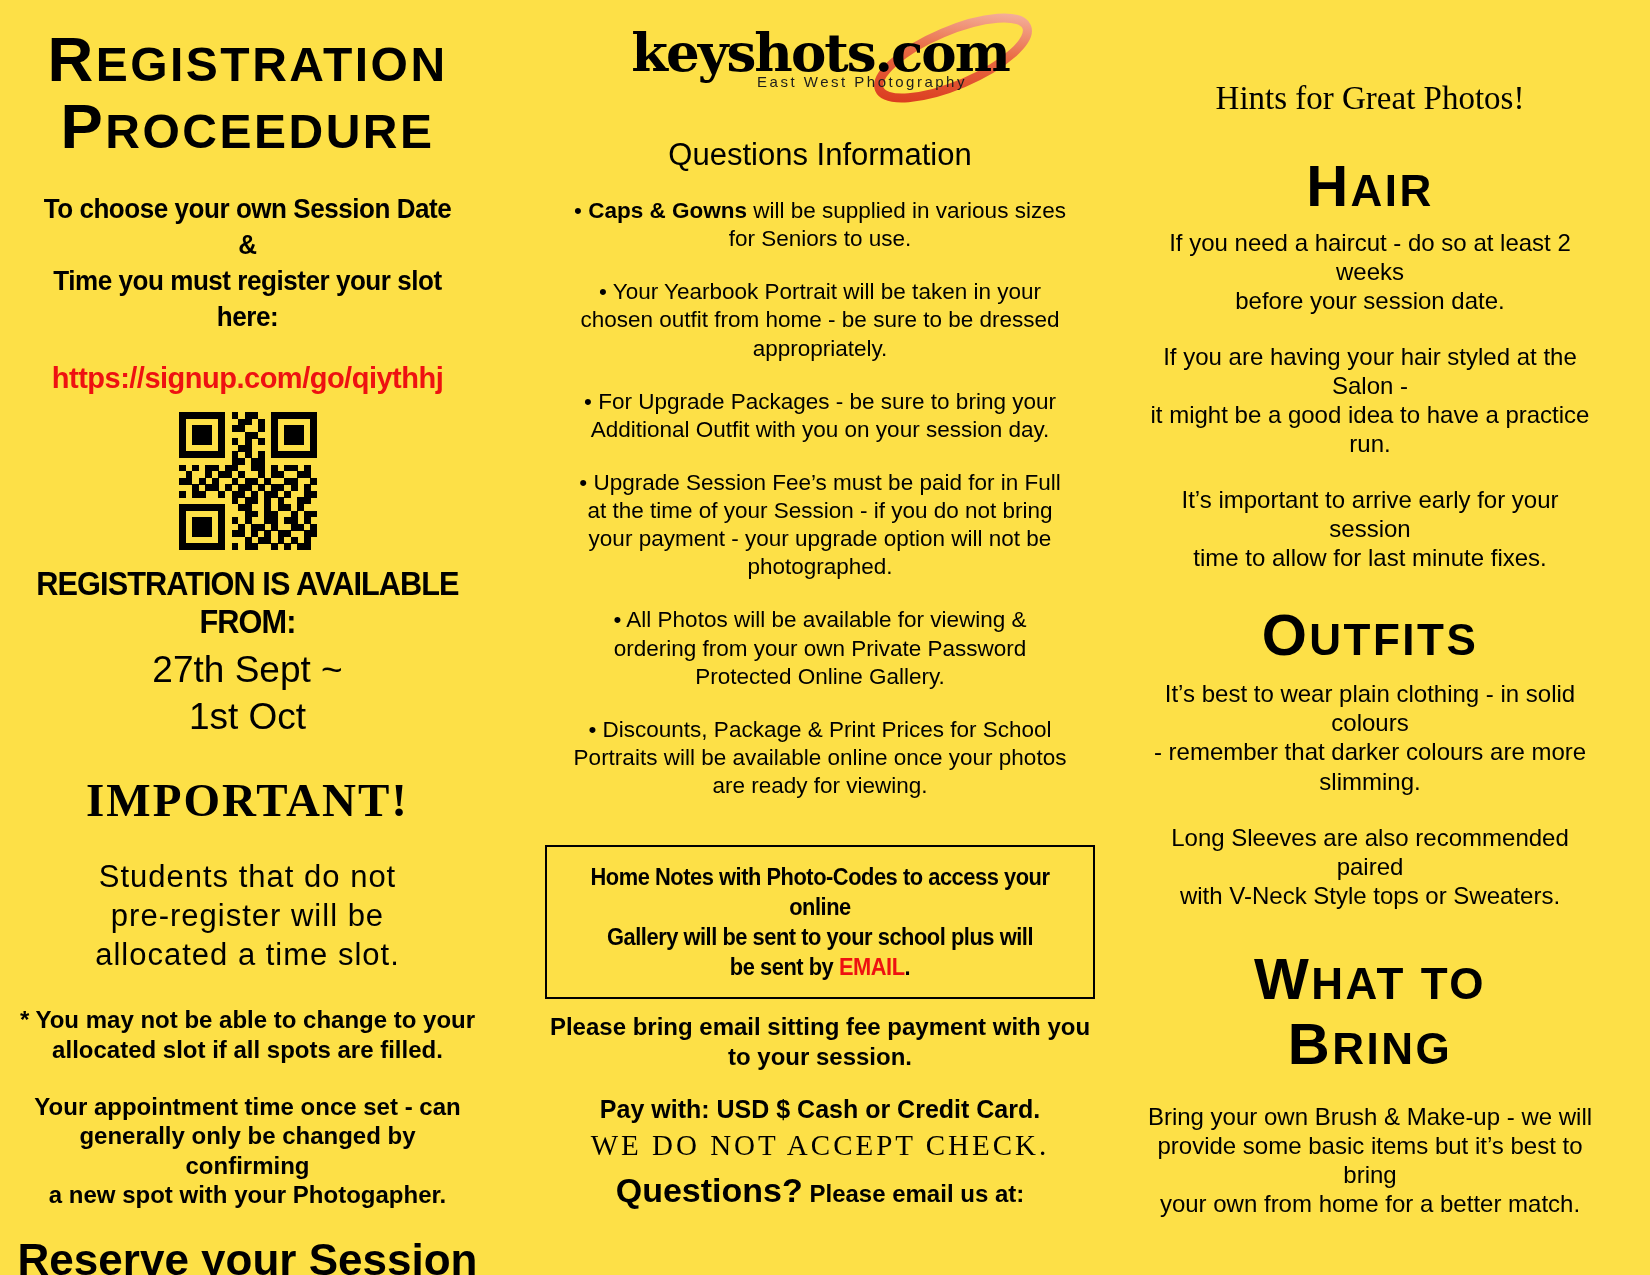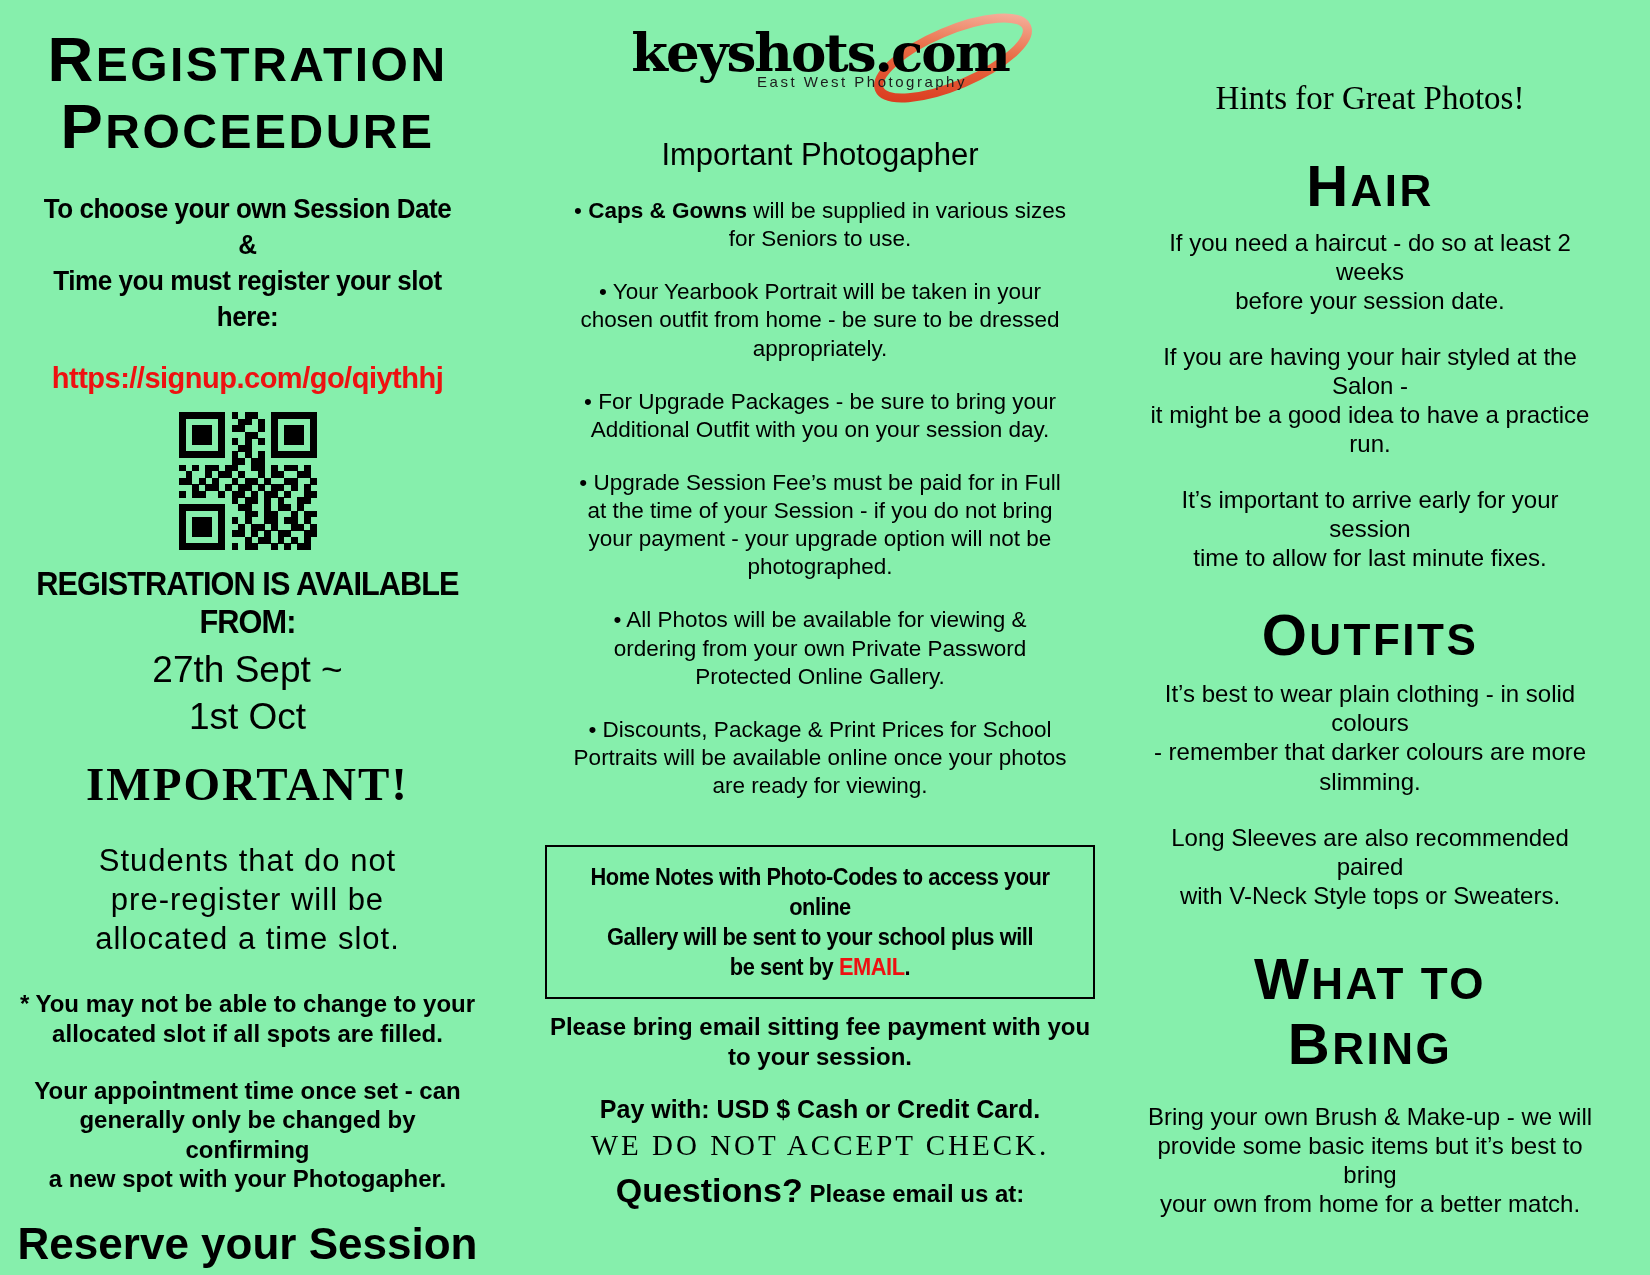--- a/index.html
+++ b/index.html
@@ -1,17 +1,17 @@
 <!DOCTYPE html>
 <html lang="en" style="--red: #ee1111;"><head>
 <meta charset="utf-8">
 <style>
   html,body { margin:0; padding:0; background:#fff; }
   .page {
-    position:relative; width:1650px; height:1275px; background:#86efac;
+    position:relative; width:1650px; height:1275px; background:#fde047;
     color:#000; font-family:"Liberation Sans", sans-serif; overflow:hidden;
     -webkit-font-smoothing:antialiased;
   }
   .col { position:absolute; text-align:center; }
   .col-left  { left:15px;  top:26px; width:465px; }
   .col-mid   { left:545px; top:22px; width:550px; }
   .col-right { left:1140px; top:80px; width:460px; }
 
   
   .display-line { font-weight:700; line-height:1.05; letter-spacing:2.5px; }
@@ -21,21 +21,21 @@
 
   .pre { white-space:pre-line; }
   .condense { transform:scaleX(0.93); transform-origin:50% 0; }
 
   
   .intro { font-size:28px; font-weight:700; line-height:1.28; margin-top:32px; letter-spacing:-0.5px; }
   .url { font-size:29px; font-weight:700; color:var(--red,#ee1111); margin-top:9px; letter-spacing:-0.5px; }
   .qr { display:block; width:138px; height:138px; margin:17px auto 0; shape-rendering:crispEdges; }
   .avail { font-size:33px; font-weight:700; margin-top:15px; letter-spacing:-1px; }
   .dates { font-size:37px; line-height:1.27; margin-top:6px; }
-  .important-heading { font-family:"Liberation Serif", serif; font-size:47px; font-weight:700; letter-spacing:2px; margin-top:16px; }
+  .important-heading { font-family:"Liberation Serif", serif; font-size:47px; font-weight:700; letter-spacing:2px; margin-top:32px; }
   .students { font-size:31px; line-height:1.26; letter-spacing:1px; margin-top:30px; }
   .note { font-size:24px; font-weight:700; line-height:1.22; }
   .note-1 { margin-top:28px; }
   .note-2 { margin-top:28px; }
   .reserve { font-size:44px; font-weight:700; line-height:1.24; margin-top:22px; }
 
   
   .logo { position:relative; height:97px; }
   .swoosh { position:absolute; right:55px; top:-16px; z-index:0; }
   .logo-text {
@@ -341,21 +341,21 @@
             <stop offset="0%" stop-color="#da3a1e"></stop>
             <stop offset="55%" stop-color="#e96a42"></stop>
             <stop offset="100%" stop-color="#f5b3a0"></stop>
           </linearGradient>
         </defs>
         <ellipse cx="88" cy="52" rx="80" ry="27" fill="none" stroke="url(#swgrad)" stroke-width="9" transform="rotate(-23 88 52)"></ellipse>
       </svg>
       <div class="logo-text">keyshots.com</div>
       <div class="logo-tagline">East West Photography</div>
     </div>
-    <div class="info-title">Important Photogapher</div>
+    <div class="info-title">Questions Information</div>
     <div class="bullets">
       <p class="bullet pre"><span>• </span><span class="b">Caps &amp; Gowns</span><span> will be supplied in various sizes
 for Seniors to use.</span></p>
       <p class="bullet pre"><span>• Your Yearbook Portrait will be taken in your
 chosen outfit from home - be sure to be dressed
 appropriately.</span><span class="b"></span><span></span></p>
       <p class="bullet pre"><span>• For Upgrade Packages - be sure to bring your
 Additional Outfit with you on your session day.</span><span class="b"></span><span></span></p>
       <p class="bullet pre"><span>• Upgrade Session Fee’s must be paid for in Full
 at the time of your Session - if you do not bring

